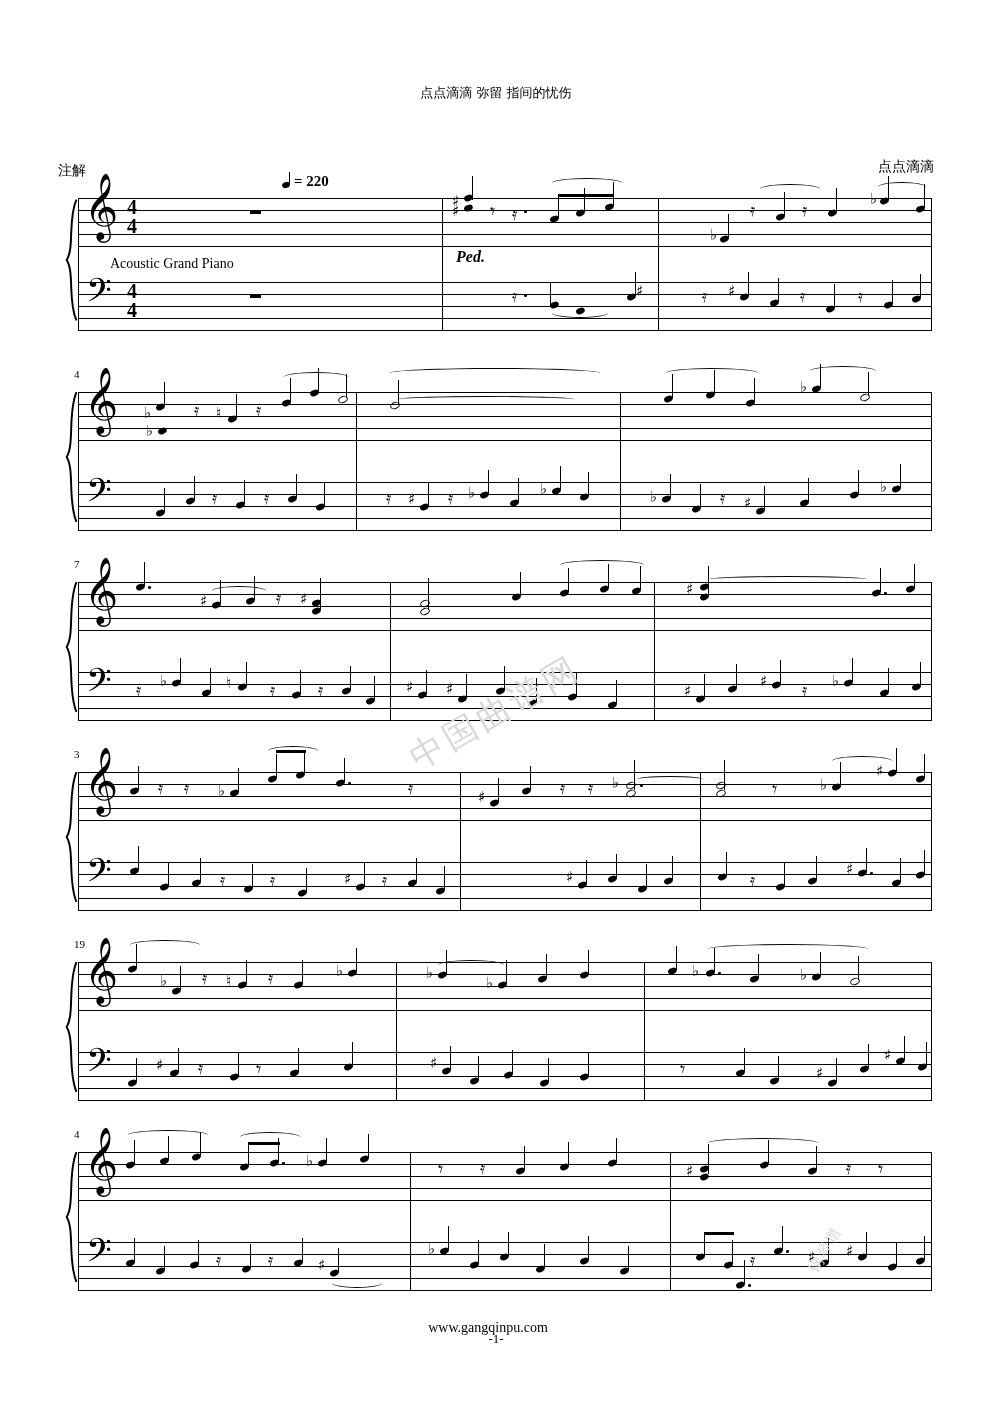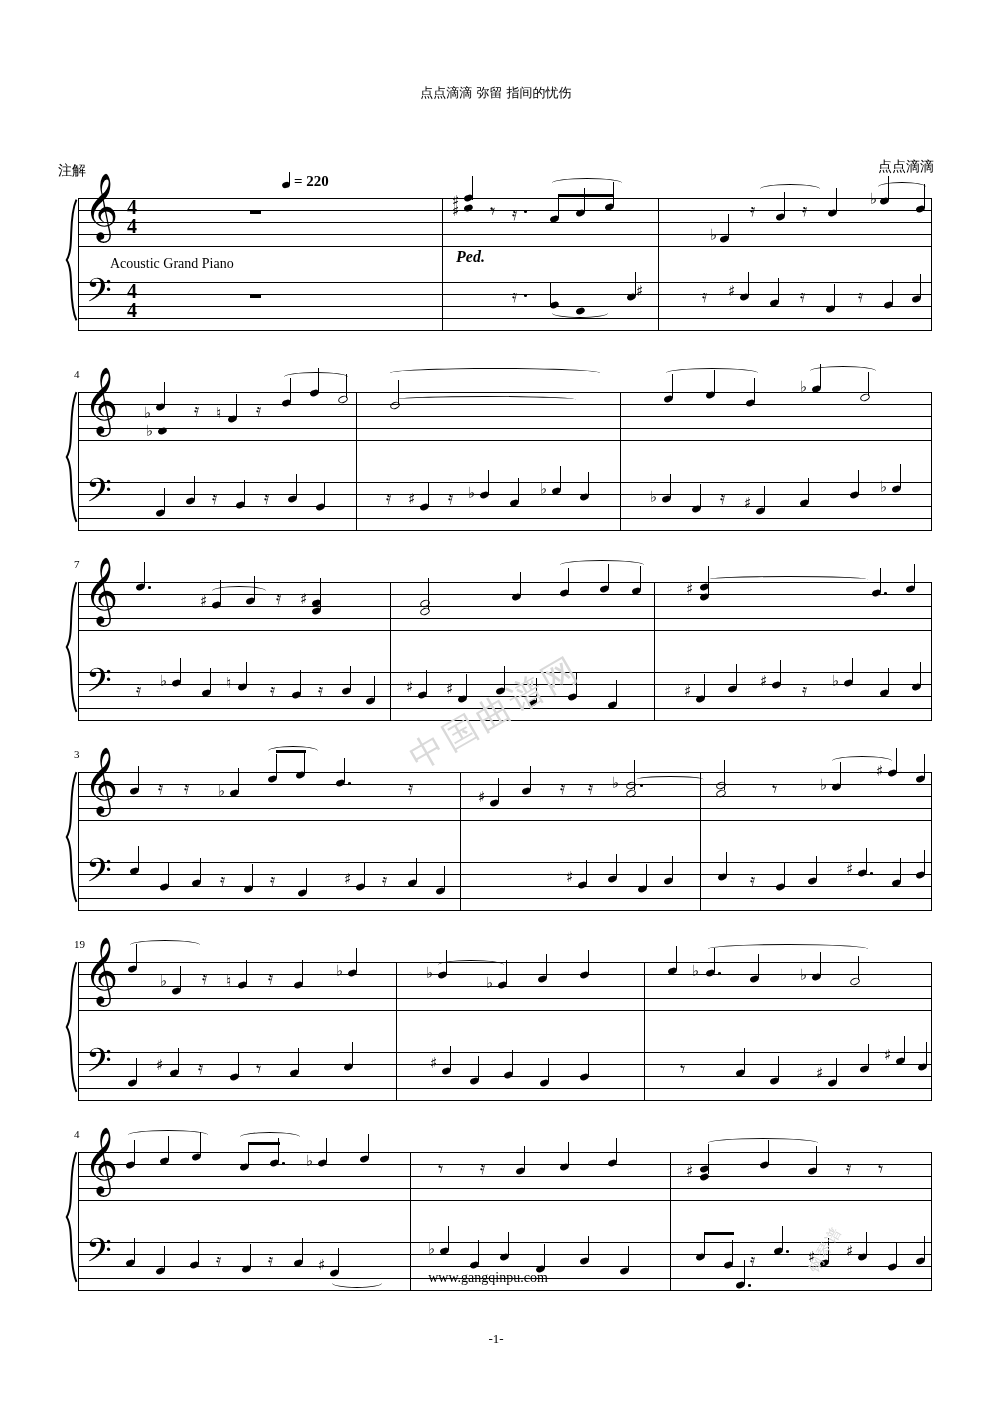--- a/index.html
+++ b/index.html
@@ -270,21 +270,21 @@
   .wm2 {
     left: 800px; top: 1240px;
     font-size: 15px;
     transform: rotate(-60deg);
     letter-spacing: 2px;
   }
 
   
   .site {
     position: absolute;
-    top: 1270px;
+    top: 1320px;
     left: 0;
     width: 976px;
     text-align: center;
     font-size: 14px;
     font-family: "Liberation Serif", serif;
   }
   .pageno {
     position: absolute;
     top: 1331px;
     left: 0;

